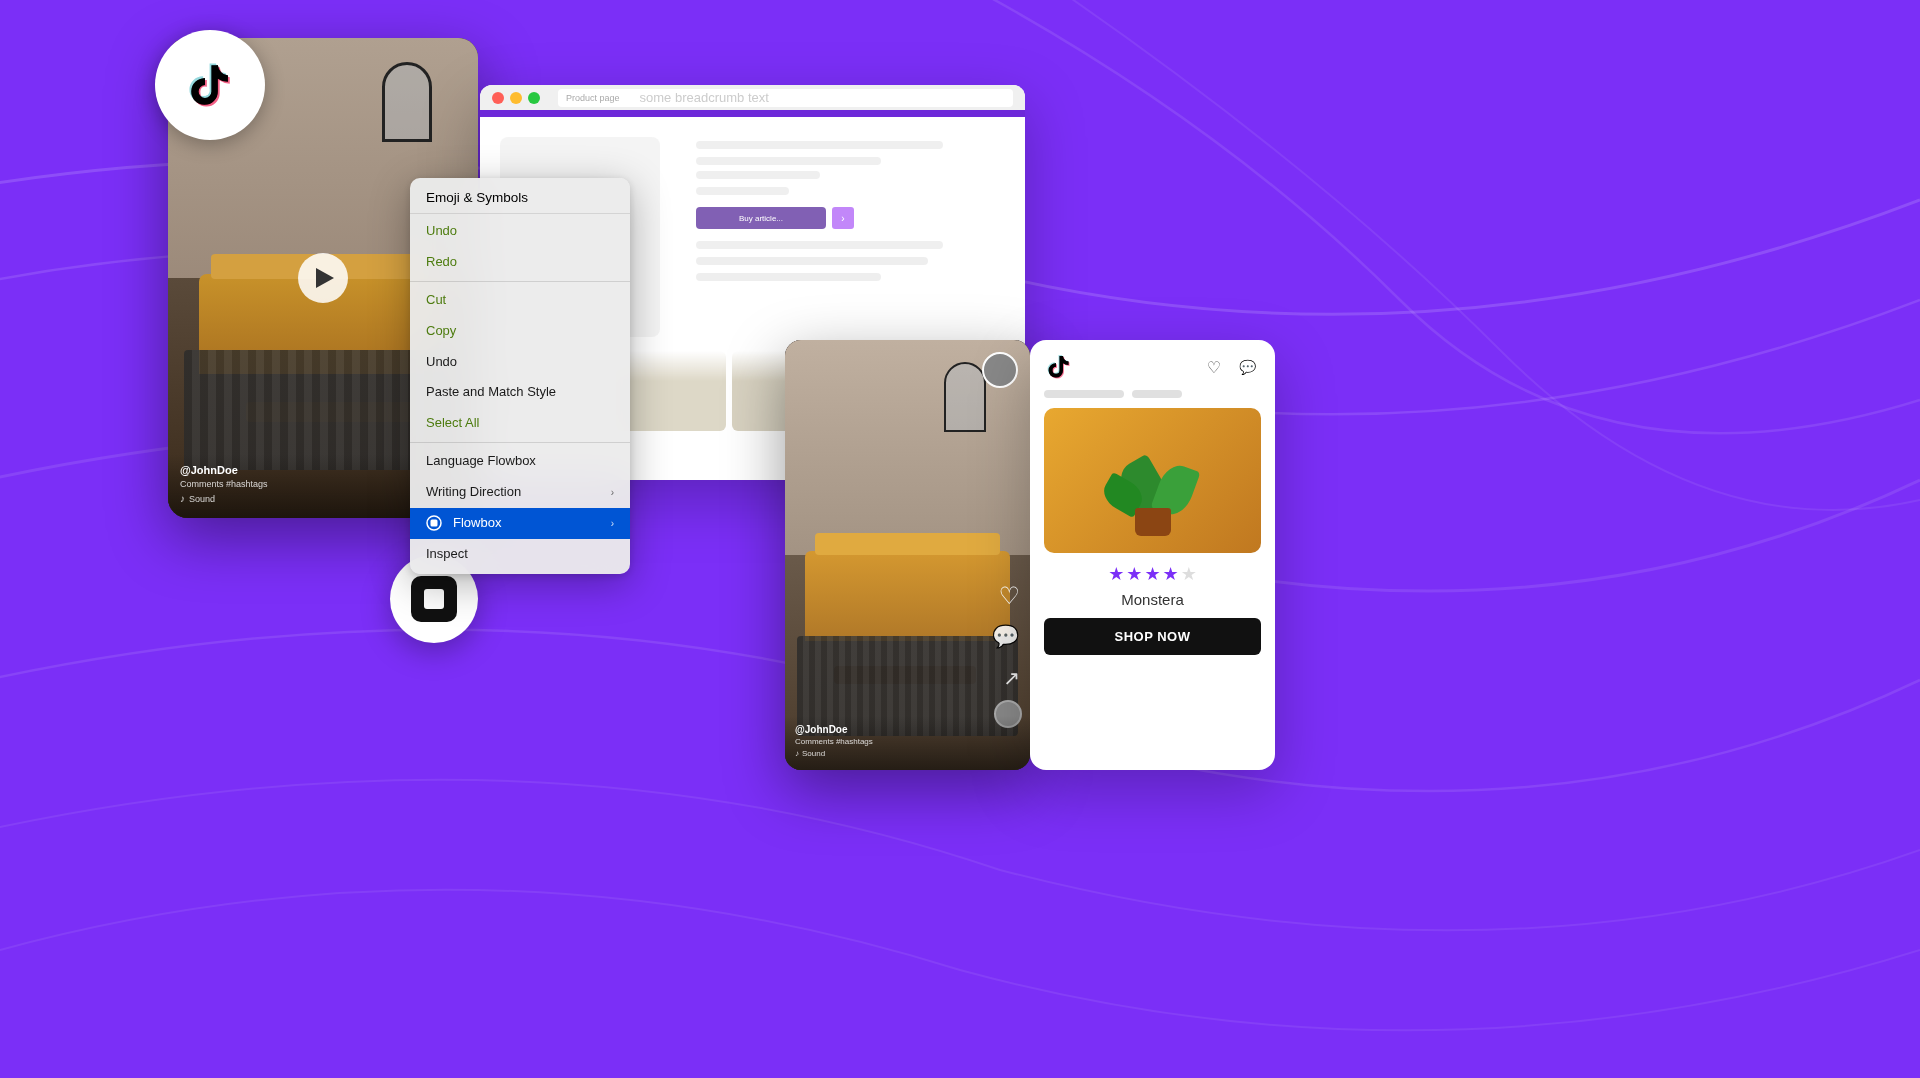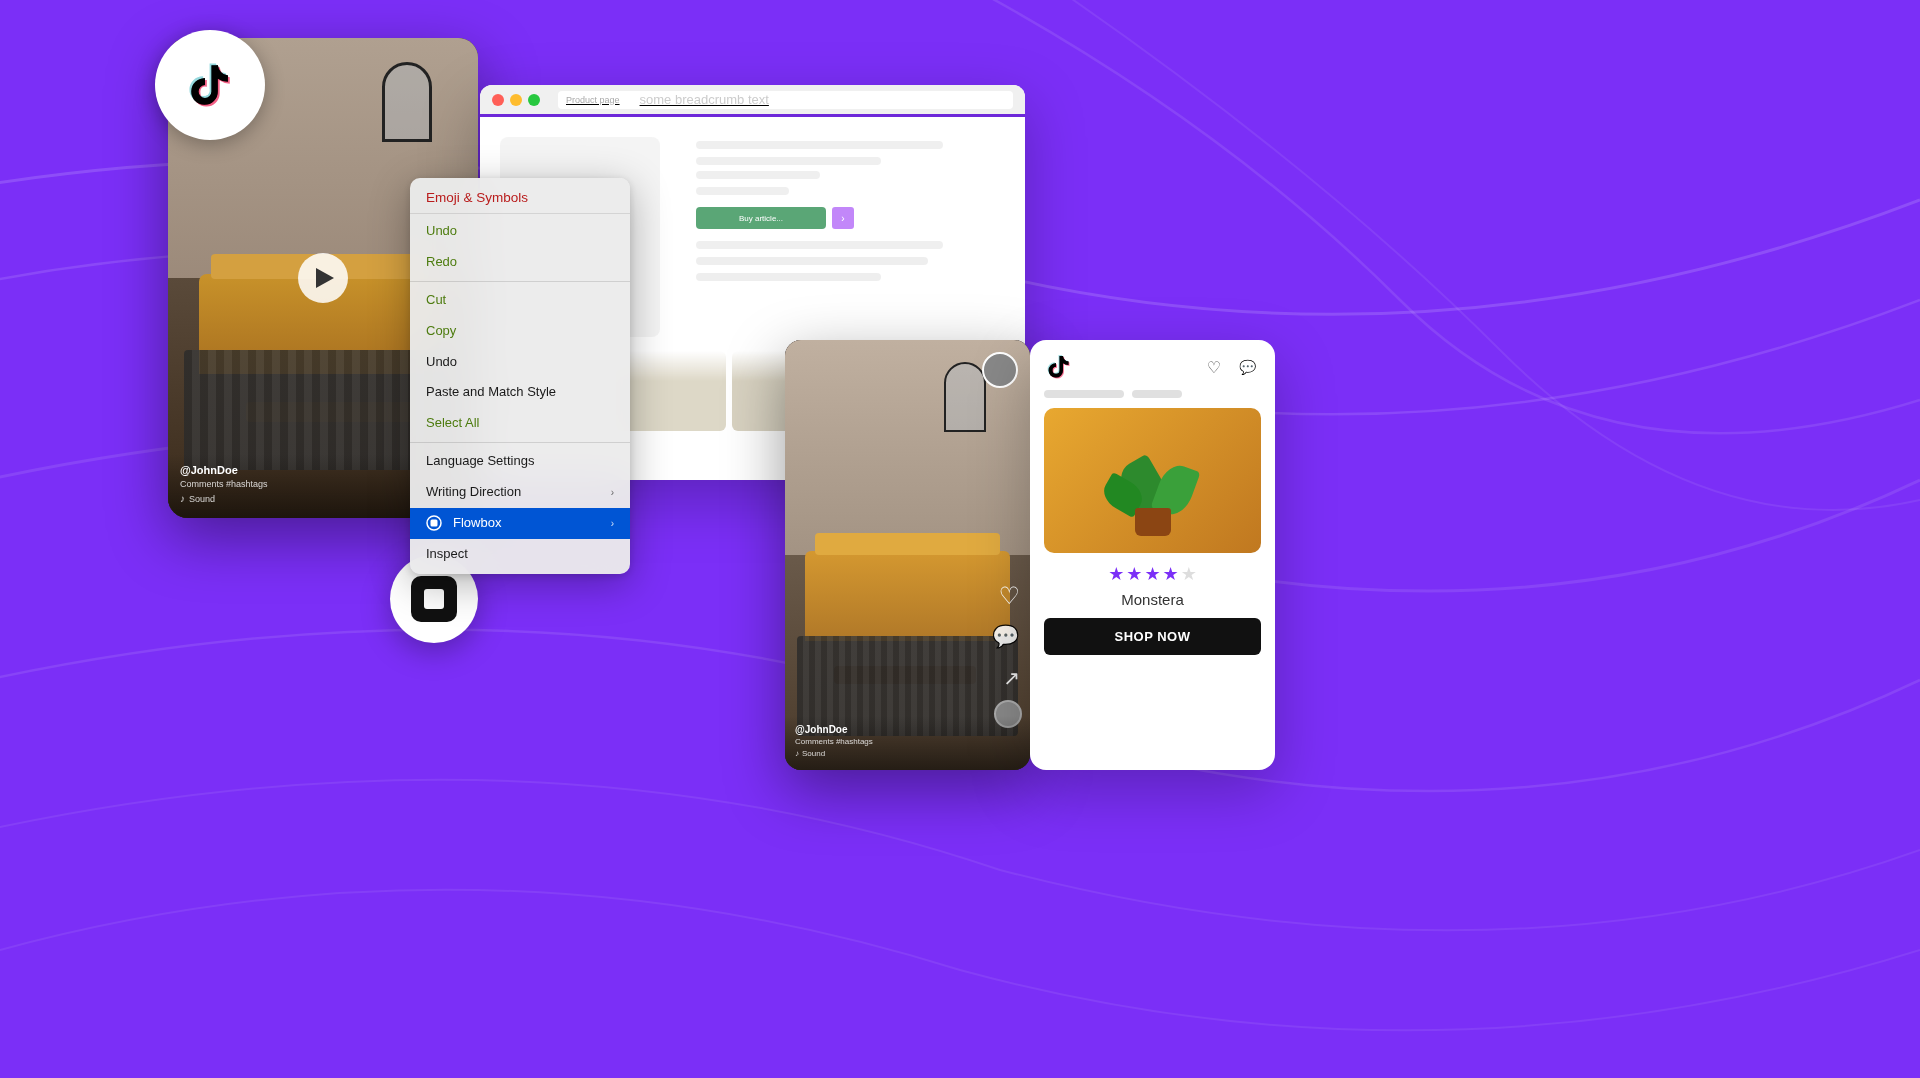--- a/index.html
+++ b/index.html
@@ -266,21 +266,21 @@
     }
     .menu-separator {
       height: 1px;
       background: rgba(0,0,0,0.12);
       margin: 3px 0;
     }
     .menu-top-item {
       padding: 8px 16px 8px 16px;
       font-size: 13.5px;
       font-weight: 500;
-      color: #b91c1c;
+      color: #000000;
       border-bottom: 1px solid rgba(0,0,0,0.1);
       margin-bottom: 2px;
     }
     .chevron-right {
       font-size: 10px;
       color: #666;
     }
     .highlighted .chevron-right {
       color: rgba(255,255,255,0.8);
     }
@@ -298,22 +298,21 @@
       overflow: hidden;
       z-index: 2;
     }
     .browser-titlebar {
       height: 32px;
       background: #f0f0f0;
       display: flex;
       align-items: center;
       padding: 8px 12px;
       gap: 6px;
-      border-bottom: 3px solid #6d28d9;
-      text-decoration: underline;
+      border-bottom: 7px solid #6d28d9;
     }
     .browser-dot {
       width: 12px;
       height: 12px;
       border-radius: 50%;
     }
     .dot-red { background: #ff5f57; }
     .dot-yellow { background: #febc2e; }
     .dot-green { background: #28c840; }
     .browser-url-bar {
@@ -354,21 +353,21 @@
     .browser-line.medium { width: 80%; }
     .browser-line.shorter { width: 40%; }
     .browser-line.tiny { width: 30%; }
     .buy-btn {
       display: flex;
       align-items: center;
       gap: 6px;
       margin: 12px 0;
     }
     .buy-btn-inner {
-      background: #15803d;
+      background: #4c1d95;
       border-radius: 4px;
       height: 22px;
       width: 130px;
       display: flex;
       align-items: center;
       justify-content: center;
     }
     .buy-btn-text {
       font-size: 8px;
       color: white;
@@ -749,21 +748,21 @@
 
     <div class="menu-item disabled">Undo</div>
     <div class="menu-item disabled">Redo</div>
     <div class="menu-separator"></div>
     <div class="menu-item disabled">Cut</div>
     <div class="menu-item disabled">Copy</div>
     <div class="menu-item">Undo</div>
     <div class="menu-item">Paste and Match Style</div>
     <div class="menu-item disabled">Select All</div>
     <div class="menu-separator"></div>
-    <div class="menu-item">Language Settings</div>
+    <div class="menu-item">Language Flowbox</div>
     <div class="menu-item">
       <span>Writing Direction</span>
       <span class="chevron-right">›</span>
     </div>
     <div class="menu-item highlighted has-icon">
       <span class="item-icon">
         <svg width="16" height="16" viewBox="0 0 16 16" fill="none">
           <circle cx="8" cy="8" r="7" stroke="white" stroke-width="1.5" fill="none"></circle>
           <rect x="4.5" y="4.5" width="7" height="7" rx="1.5" fill="white"></rect>
         </svg>

